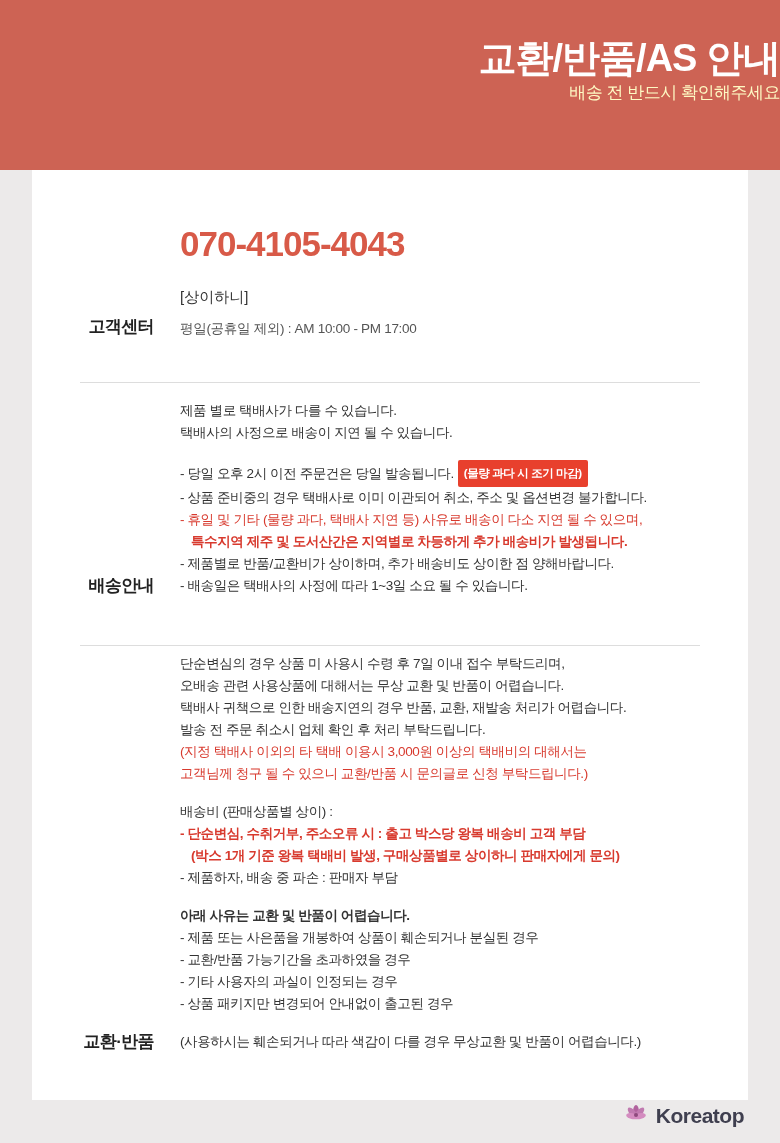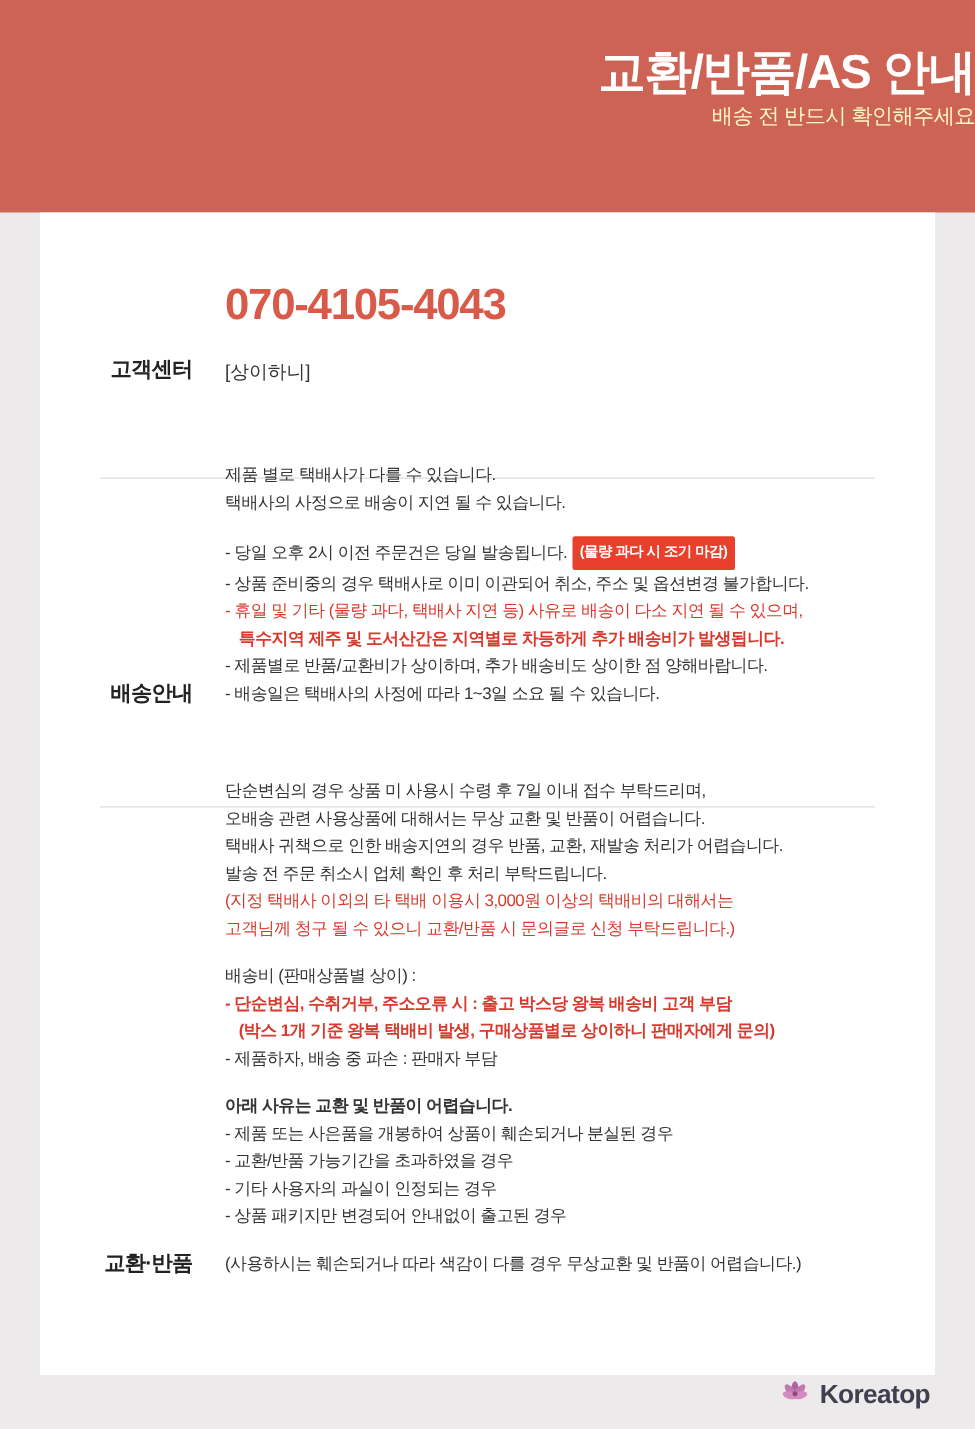--- a/index.html
+++ b/index.html
@@ -183,20 +183,21 @@
     </div>
   </div>
 
   <div class="card">
 
     <div class="section sec-cs row">
       <div class="label-col cs-label">고객센터</div>
       <div class="content-col">
         <div class="cs-phone">070-4105-4043</div>
         <div class="cs-hours-title">[상이하니]</div>
+        <div class="cs-hours">평일(공휴일 제외) : AM 10:00 - PM 17:00</div>
       </div>
     </div>
 
     <hr class="divider div-1">
 
     <div class="section sec-ship row">
       <div class="label-col ship-label">배송안내</div>
       <div class="content-col">
         <div class="txt">제품 별로 택배사가 다를 수 있습니다.</div>
         <div class="txt">택배사의 사정으로 배송이 지연 될 수 있습니다.</div>

